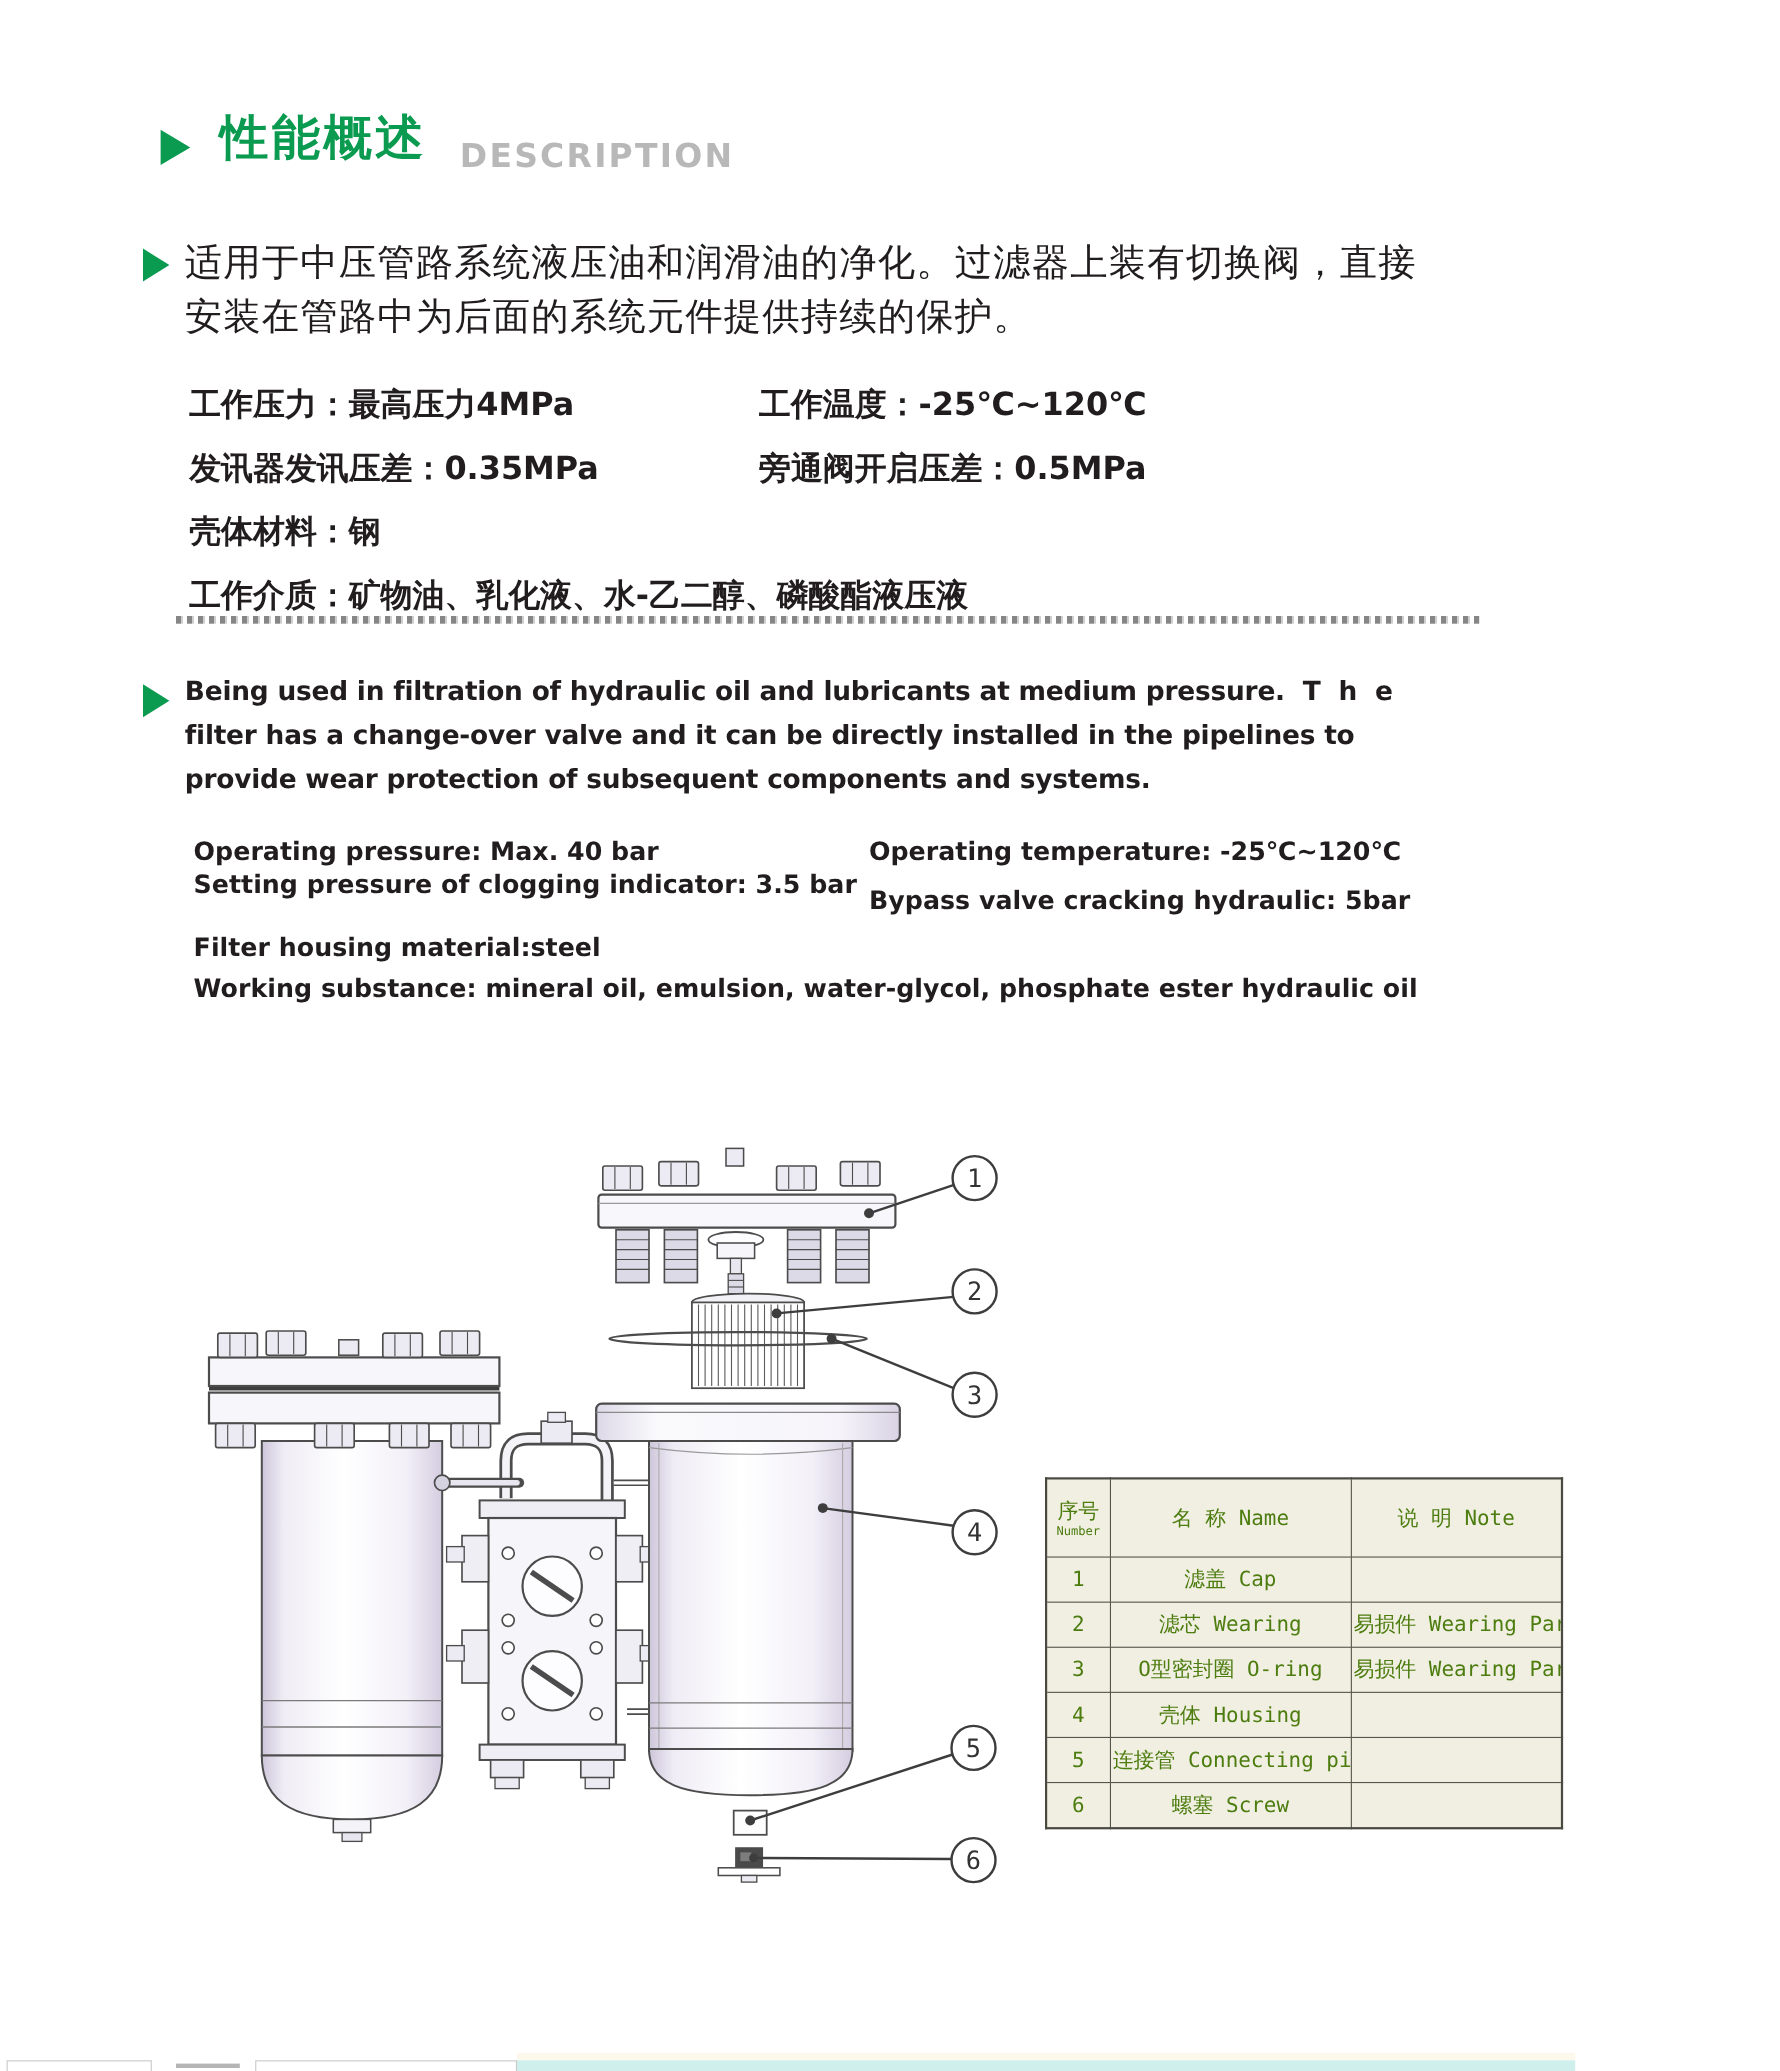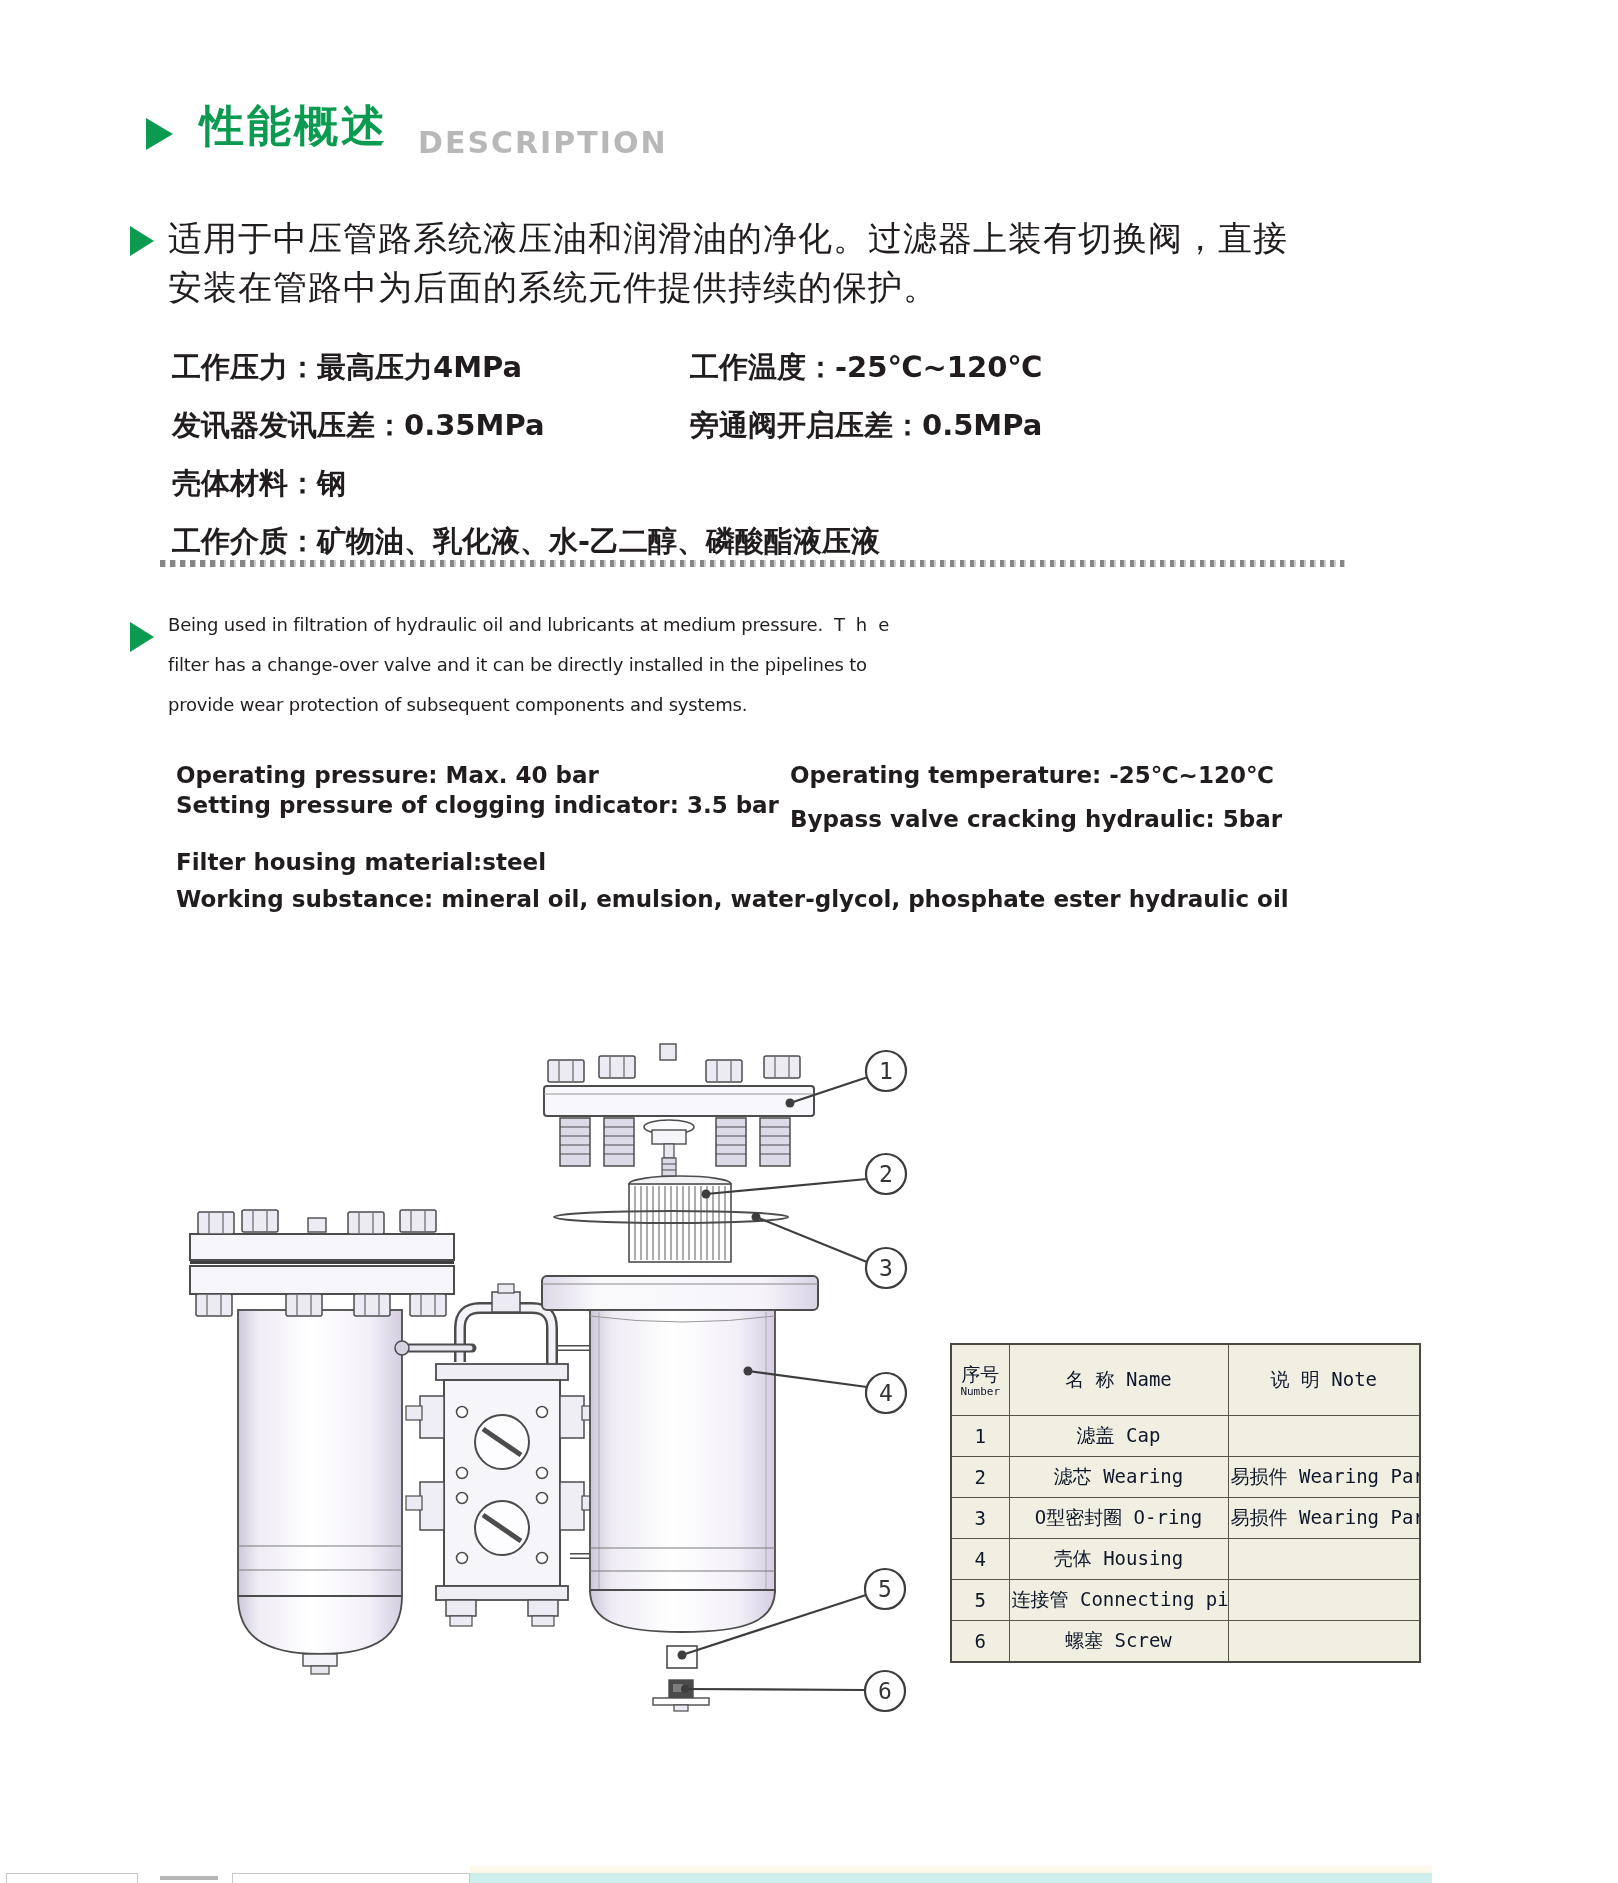--- a/index.html
+++ b/index.html
@@ -5,27 +5,27 @@
   html,body{margin:0;padding:0;background:#ffffff;}
   .page{position:relative;width:1432px;height:1883px;background:#ffffff;overflow:hidden;
         font-family:"DejaVu Sans", sans-serif;color:#1e1a1b;}
   .abs{position:absolute;}
   .tri{width:0;height:0;border-top:15px solid transparent;border-bottom:15px solid transparent;
        border-left:24px solid #0a9a50;}
   .tri-lg{border-top-width:16px;border-bottom-width:16px;border-left-width:27px;}
   .title-cn{font-size:44px;font-weight:bold;color:#0a9a50;letter-spacing:3px;line-height:1;}
   .title-en{font-size:30px;font-weight:bold;color:#b8b8b8;letter-spacing:2px;line-height:1;}
   .cn-para-line{font-size:34px;font-weight:normal;letter-spacing:1px;white-space:pre;color:#211d1e;}
-  .en-para-line{font-size:18px;font-weight:normal;white-space:pre;color:#211d1e;letter-spacing:-0.2px;}
+  .en-para-line{font-size:24px;font-weight:bold;white-space:pre;color:#211d1e;letter-spacing:-0.2px;}
   .cn-spec{font-size:29px;font-weight:bold;white-space:pre;color:#211d1e;}
   .en-spec{font-size:23px;font-weight:bold;white-space:pre;color:#211d1e;}
   .dotted-sep{height:7px;background:repeating-linear-gradient(90deg,#868686 0 4.5px,#cfcfcf 4.5px 6px,rgba(0,0,0,0) 6px 10px);}
   
   .parts-table{border-collapse:collapse;table-layout:fixed;width:469px;background:#f0efe2;
-               font-family:"DejaVu Sans Mono","DejaVu Sans",monospace;color:#0f172a;}
+               font-family:"DejaVu Sans Mono","DejaVu Sans",monospace;color:#4d7c0f;}
   .parts-table td{border:1.6px solid #55544a;text-align:center;vertical-align:middle;
                   font-size:19px;padding:0 2px;overflow:hidden;white-space:nowrap;}
   .parts-table tr.hdr td{height:70px;}
   .parts-table tr.row td{height:40px;}
   .parts-table{border:2.5px solid #4b4a42;}
   .hdr-small{display:block;font-size:11px;line-height:1.05;}
   .hdr-cn{display:block;font-size:19px;line-height:1.2;}
   .footer-box{border:1px solid #c9c9c9;background:#ffffff;}
   svg text{font-family:"DejaVu Sans Mono","DejaVu Sans",monospace;}
 </style>

